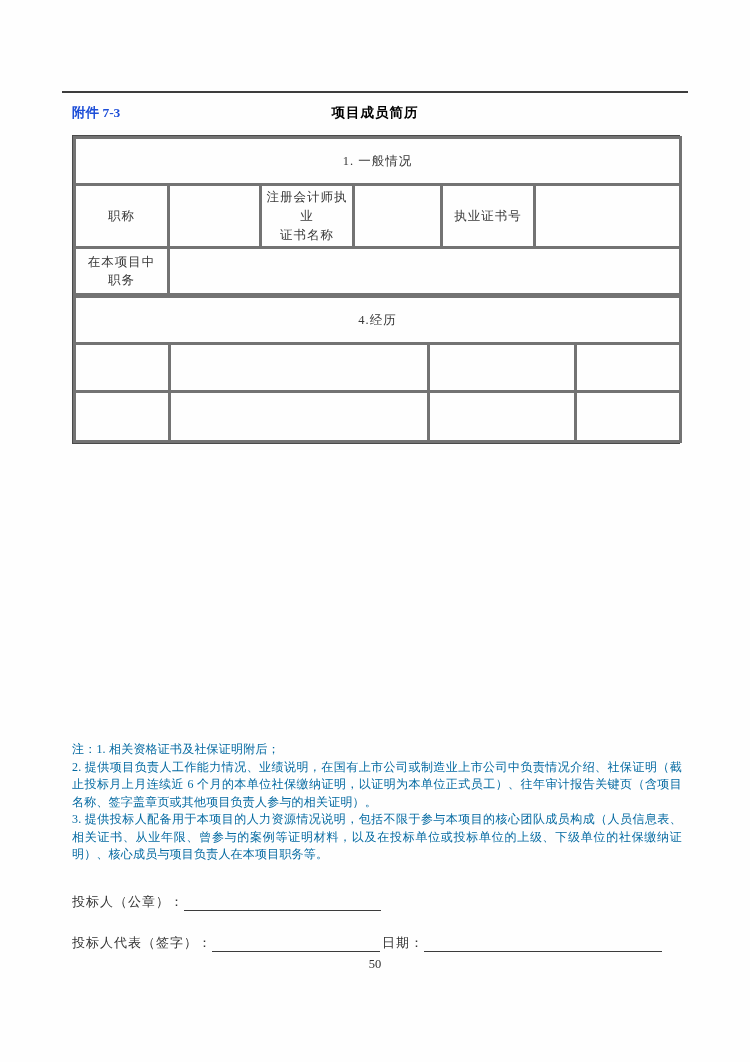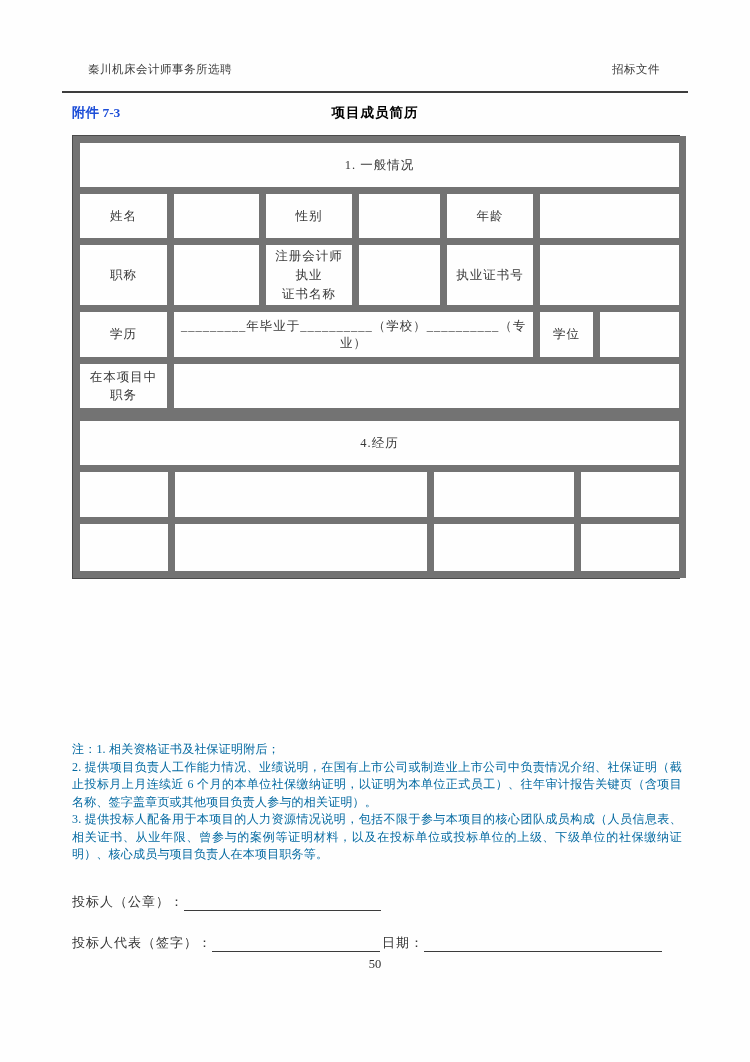--- a/index.html
+++ b/index.html
@@ -30,21 +30,21 @@
   
   .table-wrap{
     position:absolute;left:72px;top:135px;width:606px;
     border:1.5px solid #4a4a4a;background:#fefefe;
   }
   table.ft{
     width:100%;border-collapse:collapse;table-layout:fixed;
   }
   table.ft + table.ft{margin-top:-1px;}
   table.ft td{
-    border:7px solid #737373;
+    border:3px solid #737373;
     text-align:center;vertical-align:middle;
     font-size:12.5px;color:#383838;
     padding:2px 3px;letter-spacing:1px;
     overflow:hidden;
   }
   tr.h40 td{height:40px;}
   tr.h54 td{height:54px;}
   tr.h41 td{height:41px;}
   tr.h43 td{height:43px;}
   tr.h38 td{height:38px;}
@@ -72,24 +72,20 @@
   .page-num{
     position:absolute;left:0;top:957px;width:100%;
     text-align:center;font-size:12.5px;color:#333;
   }
 </style>
 </head>
 <body>
 
 <div class="page">
 
-  <div class="doc-header">
-    <span class="hl">秦川机床会计师事务所选聘</span>
-    <span class="hr">招标文件</span>
-  </div>
   <div class="header-rule"></div>
 
   <div class="attach-row">
     <span class="doc-title">项目成员简历</span>
     <span class="attach-label">附件 7-3</span>
   </div>
 
   <div class="table-wrap">
 
     <table class="ft">
@@ -99,42 +95,28 @@
           <col style="width:93px">
         <col style="width:88px">
           <col style="width:93px">
           <col style="width:60px">
           <col style="width:86px">
       </colgroup>
       <tbody>
           <tr class="h40">
         <td colspan="7" class="section-title">1. 一般情况</td>
       </tr>
-      <tr class="h40">
-        <td>姓名</td>
-        <td></td>
-        <td>性别</td>
-        <td></td>
-        <td>年龄</td>
-        <td colspan="2"></td>
-      </tr>
       <tr class="h54">
         <td>职称</td>
         <td></td>
         <td class="pre">注册会计师执业
 证书名称</td>
         <td></td>
         <td>执业证书号</td>
         <td colspan="2"></td>
-      </tr>
-      <tr class="h41">
-        <td>学历</td>
-        <td colspan="4" class="edu">_________年毕业于__________（学校）__________（专业）</td>
-        <td>学位</td>
-        <td></td>
       </tr>
       <tr class="h40">
         <td class="pre">在本项目中
 职务</td>
         <td colspan="6"></td>
       </tr>
     </tbody>
       </table>
 
     <table class="ft">

